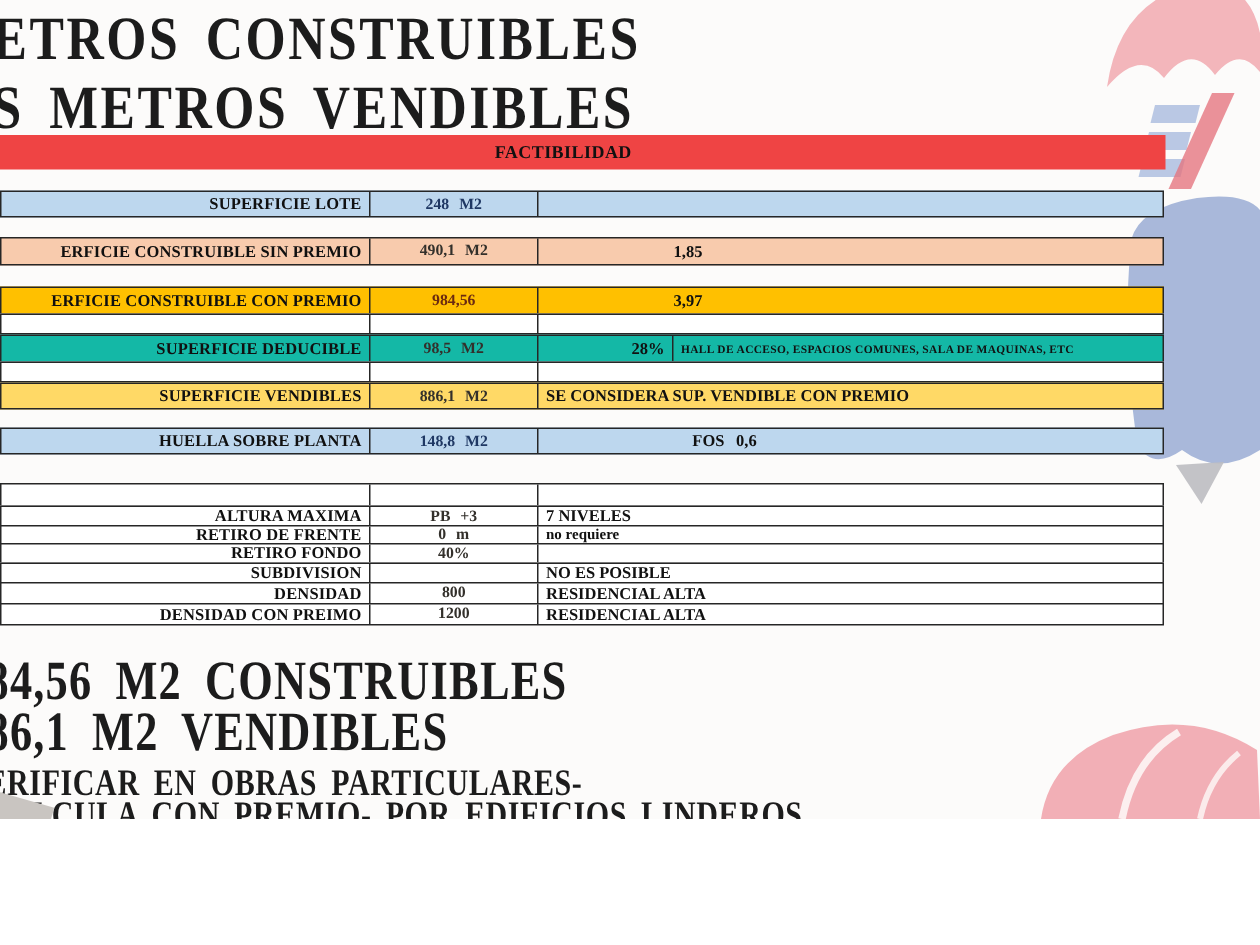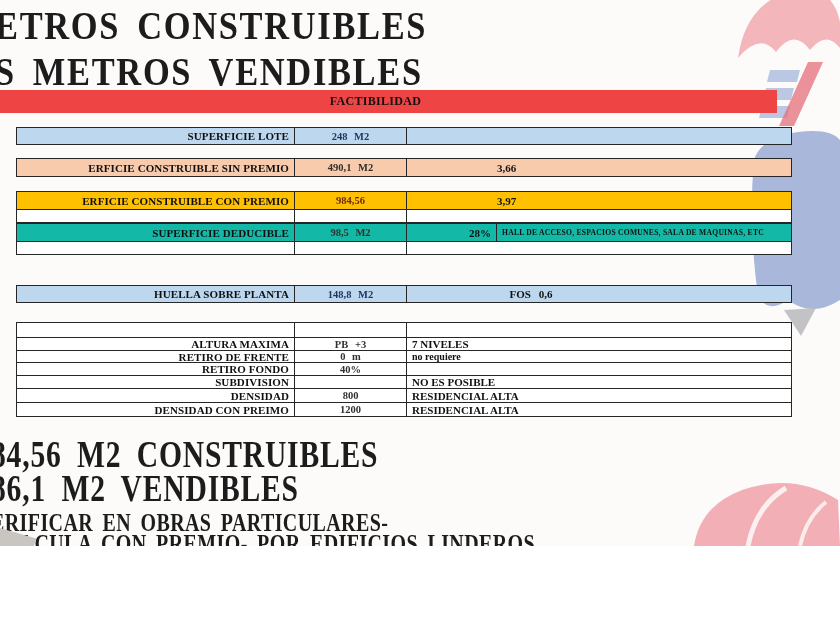--- a/index.html
+++ b/index.html
@@ -15,22 +15,22 @@
   }
   
   .facti{
     position:absolute;top:90px;left:0;width:777px;height:23px;background:#ef4444;
     display:flex;align-items:center;justify-content:center;
     font-size:12px;font-weight:bold;color:#111;padding-right:26px;box-sizing:border-box;
     letter-spacing:.3px;
   }
   
   .row{
-    position:absolute;left:16px;width:776px;display:flex;align-items:flex-end;
-    border:1.5px solid #262626;box-sizing:border-box;background:#fff;padding-left:32px;
+    position:absolute;left:0;width:776px;display:flex;align-items:flex-end;
+    border:1.5px solid #262626;box-sizing:border-box;background:#fff;
   }
   .c-blue{background:#BDD7EE}
   .c-salmon{background:#F8CBAD}
   .c-gold{background:#FFC000}
   .c-lty{background:#14b8a6}
   .c-mgold{background:#FFD966}
   .lbl{
     width:245px;height:100%;display:flex;align-items:center;justify-content:flex-end;
     padding-right:5px;box-sizing:border-box;font-size:11px;font-weight:bold;color:#101010;
     white-space:nowrap;overflow:hidden;letter-spacing:.1px;
@@ -115,21 +115,21 @@
     <div class="lbl">SUPERFICIE LOTE</div>
     <div class="val navy">248 M2</div>
     <div class="rgt"></div>
   </div>
 
   <div class="row c-salmon" style="top:158px;height:19px">
     <div class="lbl">ERFICIE CONSTRUIBLE SIN PREMIO</div>
     <div class="val">490,1 M2</div>
     <div class="rgt">
       <span class="clip">FOT SIN PREM</span>
-      <span class="rv">3,66</span>
+      <span class="rv">1,85</span>
     </div>
   </div>
 
   <div class="row c-gold" style="top:191px;height:19px">
     <div class="lbl">ERFICIE CONSTRUIBLE CON PREMIO</div>
     <div class="val maroon">984,56</div>
     <div class="rgt">
       <span class="clip">FOT CON PRE</span>
       <span class="rv">3,97</span>
     </div>
@@ -149,20 +149,25 @@
       <span class="note">HALL DE ACCESO, ESPACIOS COMUNES, SALA DE MAQUINAS, ETC</span>
     </div>
   </div>
 
   <div class="row" style="top:241px;height:14px">
     <div class="lbl"></div>
       <div class="val"></div>
       <div class="rgt"></div>
   </div>
 
+  <div class="row c-mgold" style="top:255px;height:18px">
+    <div class="lbl">SUPERFICIE VENDIBLES</div>
+    <div class="val">886,1 M2</div>
+    <div class="rgt pad">SE CONSIDERA SUP. VENDIBLE CON PREMIO</div>
+  </div>
 
   <div class="row c-blue" style="top:285px;height:18px">
     <div class="lbl">HUELLA SOBRE PLANTA</div>
     <div class="val navy">148,8 M2</div>
     <div class="rgt">
       <span class="fos">FOS 0,6</span>
     </div>
   </div>
 
   <div class="row" style="top:322px;height:16px">

